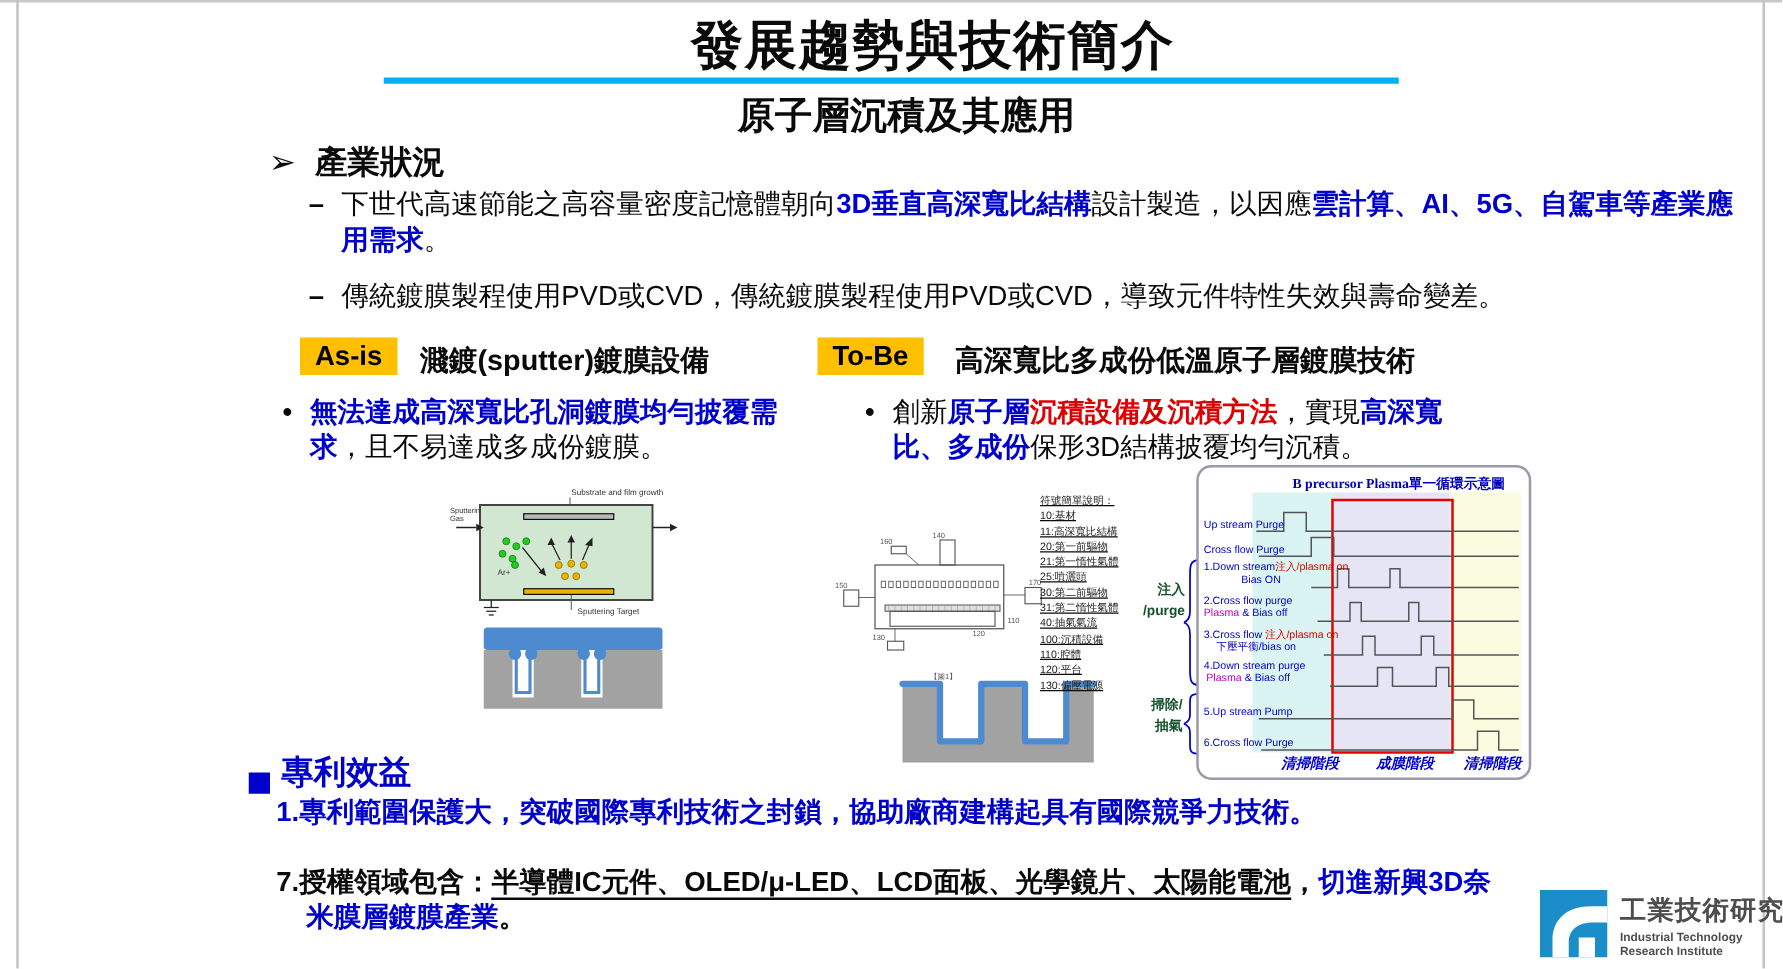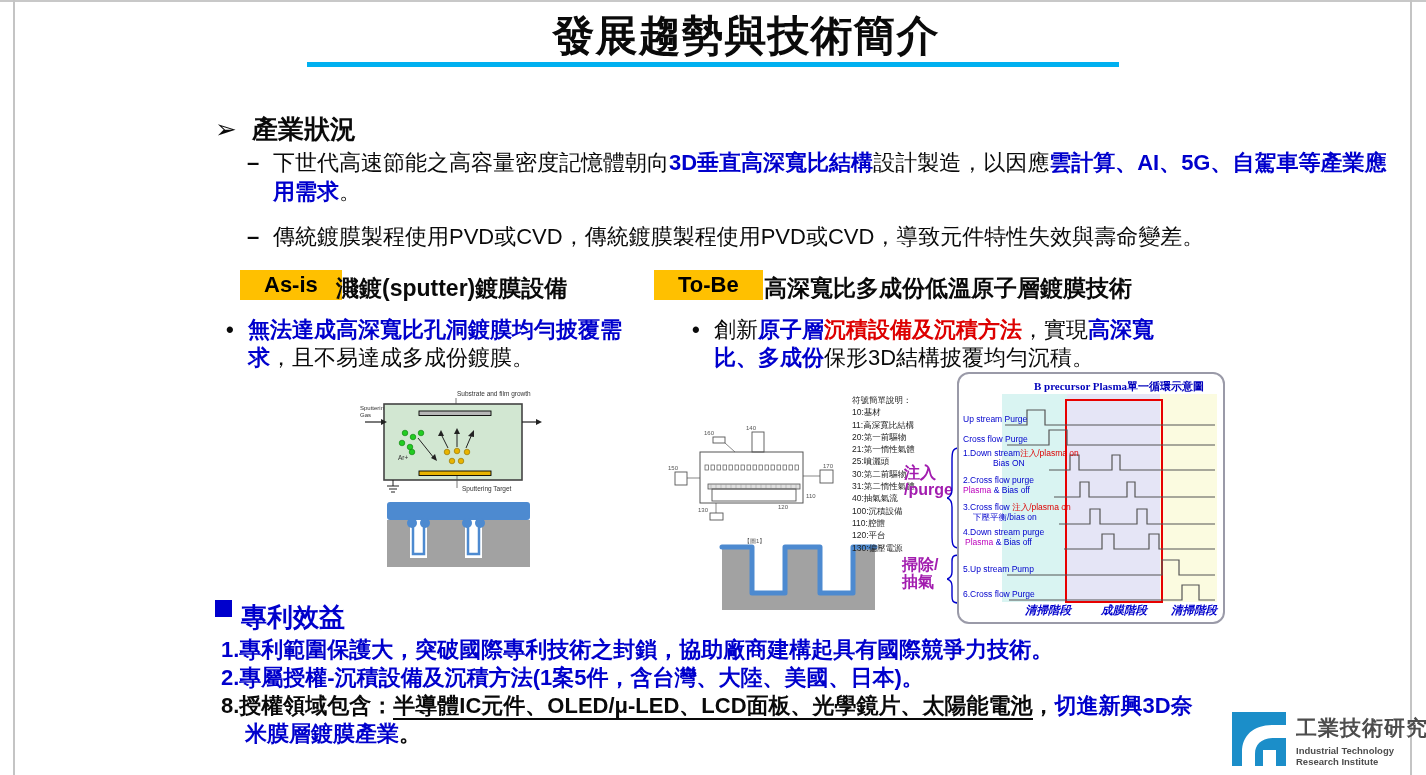--- a/index.html
+++ b/index.html
@@ -10,43 +10,44 @@
   .tr{color:#dd0000;font-weight:700;}
   .blk{color:#0a0a0a;}
   .u{border-bottom:2px solid #0a0a0a;}
   .title{font-size:42px;font-weight:700;text-align:center;letter-spacing:1px;}
   .subtitle{font-size:30px;font-weight:700;text-align:center;}
   .h1{font-size:26px;font-weight:700;}
   .body-txt{font-size:22px;line-height:1.32;}
   .bullet-row{display:flex;}
   .dash-col{width:26px;flex:none;font-weight:700;}
   .dot-col{width:22px;flex:none;}
-  .tagbox{background:#ffc000;color:#000;font-weight:700;font-size:22px;padding:2px 24px;display:inline-block;}
+  .tagbox{background:#ffc000;color:#000;font-weight:700;font-size:22px;padding:2px 12px;display:inline-block;}
   .taglabel{font-size:23px;font-weight:700;}
   .pt{font-size:22px;font-weight:700;line-height:1.27;}
   .pat-item{font-size:22px;font-weight:700;line-height:28px;}
   .tlabel{font-size:8.5px;line-height:10px;color:#0000cc;white-space:nowrap;position:absolute;}
   .tlabel .seg-r{color:#dd0000;font-weight:400;}
   .tlabel .seg-m{color:#bb00bb;}
   .phase{position:absolute;font-family:"Liberation Serif","DejaVu Serif",serif;font-size:11.5px;font-weight:700;font-style:italic;color:#0000cc;text-align:right;width:70px;}
   .legend-item{font-size:8.5px;line-height:12.3px;color:#222;white-space:nowrap;}
   svg text{font-family:"Liberation Sans",sans-serif;}
-  .brace-label{color:#a21caf;font-weight:700;text-align:left;line-height:17px;font-size:16px;}
+  .brace-label{color:#14532d;font-weight:700;text-align:right;line-height:17px;font-size:11px;}
 </style>
 </head>
 <body>
 
 <div class="slide">
 
   <div class="abs" style="left:0;top:0;width:1426px;height:2px;background:#c8c8c8;"></div>
   <div class="abs" style="left:13px;top:0;width:2px;height:775px;background:#c4c4c4;"></div>
   <div class="abs" style="left:1410px;top:0;width:2px;height:775px;background:#c4c4c4;"></div>
 
   <div class="abs title" style="left:296px;top:8px;width:900px;">發展趨勢與技術簡介</div>
   <div class="abs" style="left:307px;top:62px;width:812px;height:5px;background:#00b0f0;"></div>
+  <div class="abs subtitle" style="left:325px;top:72px;width:800px;">原子層沉積及其應用</div>
 
   <div class="abs h1" style="left:215px;top:112px;">
     <span>➢</span>
     <span style="margin-left:8px;margin-top:16px;">產業狀況</span>
   </div>
 
   <div class="abs bullet-row body-txt" style="left:247px;top:148px;width:1140px;">
     <div class="dash-col">–</div>
     <div style="flex:1;">
       <span class="blk">下世代高速節能之高容量密度記憶體朝向</span><span class="tb">3D垂直高深寬比結構</span><span class="blk">設計製造，以因應</span><span class="tb">雲計算、AI、5G、自駕車等產業應用需求</span><span class="blk">。</span>
@@ -213,21 +214,21 @@
       <text x="118" y="121" font-size="6" fill="#555">120</text>
 
       <text x="84" y="155" font-size="6" fill="#555">【圖1】</text>
 
       <g>
         <path d="M62,159 L92,159 L92,205 L125,205 L125,159 L160,159 L160,205 L193,205 L193,159 L215,159 L215,222 L62,222 Z" fill="#a2a2a2"></path>
         <path d="M62,159 L92,159 L92,205 L125,205 L125,159 L160,159 L160,205 L193,205 L193,159 L215,159" stroke="#4d8ad0" stroke-width="5" stroke-linejoin="round" stroke-linecap="round" fill="none"></path>
       </g>
     </svg>
     
-    <div class="abs" style="left:192px;top:6px;width:122px;">
+    <div class="abs" style="left:172px;top:6px;width:122px;text-decoration:underline;">
       <div class="legend-item">符號簡單說明：</div>
       <div class="legend-item">10:基材</div>
       <div class="legend-item">11:高深寬比結構</div>
       <div class="legend-item">20:第一前驅物</div>
       <div class="legend-item">21:第一惰性氣體</div>
       <div class="legend-item">25:噴灑頭</div>
       <div class="legend-item">30:第二前驅物</div>
       <div class="legend-item">31:第二惰性氣體</div>
       <div class="legend-item">40:抽氣氣流</div>
       <div class="legend-item">100:沉積設備</div>
@@ -287,28 +288,27 @@
     <div class="tlabel" style="left:4px;top:153px;">4.Down stream purge</div>
     <div class="tlabel" style="left:6px;top:163px;"><span class="seg-m">Plasma</span><span> &amp; Bias off</span></div>
     <div class="tlabel" style="left:4px;top:190px;">5.Up stream Pump</div>
     <div class="tlabel" style="left:4px;top:215px;">6.Cross flow Purge</div>
 
     <div class="phase" style="left:42px;top:229px;">清掃階段</div>
     <div class="phase" style="left:118px;top:229px;">成膜階段</div>
     <div class="phase" style="left:188px;top:229px;">清掃階段</div>
   </div>
 
-  <div class="abs" style="left:215px;top:600px;display:flex;align-items:flex-start;">
+  <div class="abs" style="left:199px;top:600px;display:flex;align-items:flex-end;">
     <div style="width:17px;height:17px;background:#0000cc;margin-right:9px;"></div>
     <div class="h1 tb">專利效益</div>
   </div>
   <div class="abs pat-item tb" style="left:221px;top:636px;width:1170px;">1.專利範圍保護大，突破國際專利技術之封鎖，協助廠商建構起具有國際競爭力技術。</div>
-  <div class="abs pat-item tb" style="left:221px;top:664px;width:1170px;">2.專屬授權-沉積設備及沉積方法(1案5件，含台灣、大陸、美國、日本)。</div>
   <div class="abs pat-item" style="left:221px;top:692px;width:965px;padding-left:24px;text-indent:-24px;">
-    <span class="blk">8.授權領域包含：</span><span class="blk u">半導體IC元件、OLED/μ-LED、LCD面板、光學鏡片、太陽能電池</span><span class="blk">，</span><span class="tb">切進新興3D奈米膜層鍍膜產業</span><span class="blk">。</span>
+    <span class="blk">7.授權領域包含：</span><span class="blk u">半導體IC元件、OLED/μ-LED、LCD面板、光學鏡片、太陽能電池</span><span class="blk">，</span><span class="tb">切進新興3D奈米膜層鍍膜產業</span><span class="blk">。</span>
   </div>
 
   <div class="abs" style="left:1232px;top:710px;width:190px;height:58px;">
     <svg class="abs" style="left:0;top:2px;" width="54" height="54" viewBox="0 0 54 54">
       <rect x="0" y="0" width="54" height="54" fill="#1b8ec9"></rect>
       <path d="M10,54 V40 C10,23 22,13 41,13 L54,13 V26 L43,26 C30,26 23,32 23,42 V54 Z" fill="#ffffff"></path>
       <rect x="31" y="38" width="13" height="16" fill="#ffffff"></rect>
     </svg>
     <div class="abs" style="left:64px;top:4px;">
       <div style="font-size:21px;font-weight:700;color:#4d4d4d;letter-spacing:1px;white-space:nowrap;">工業技術研究院</div>

